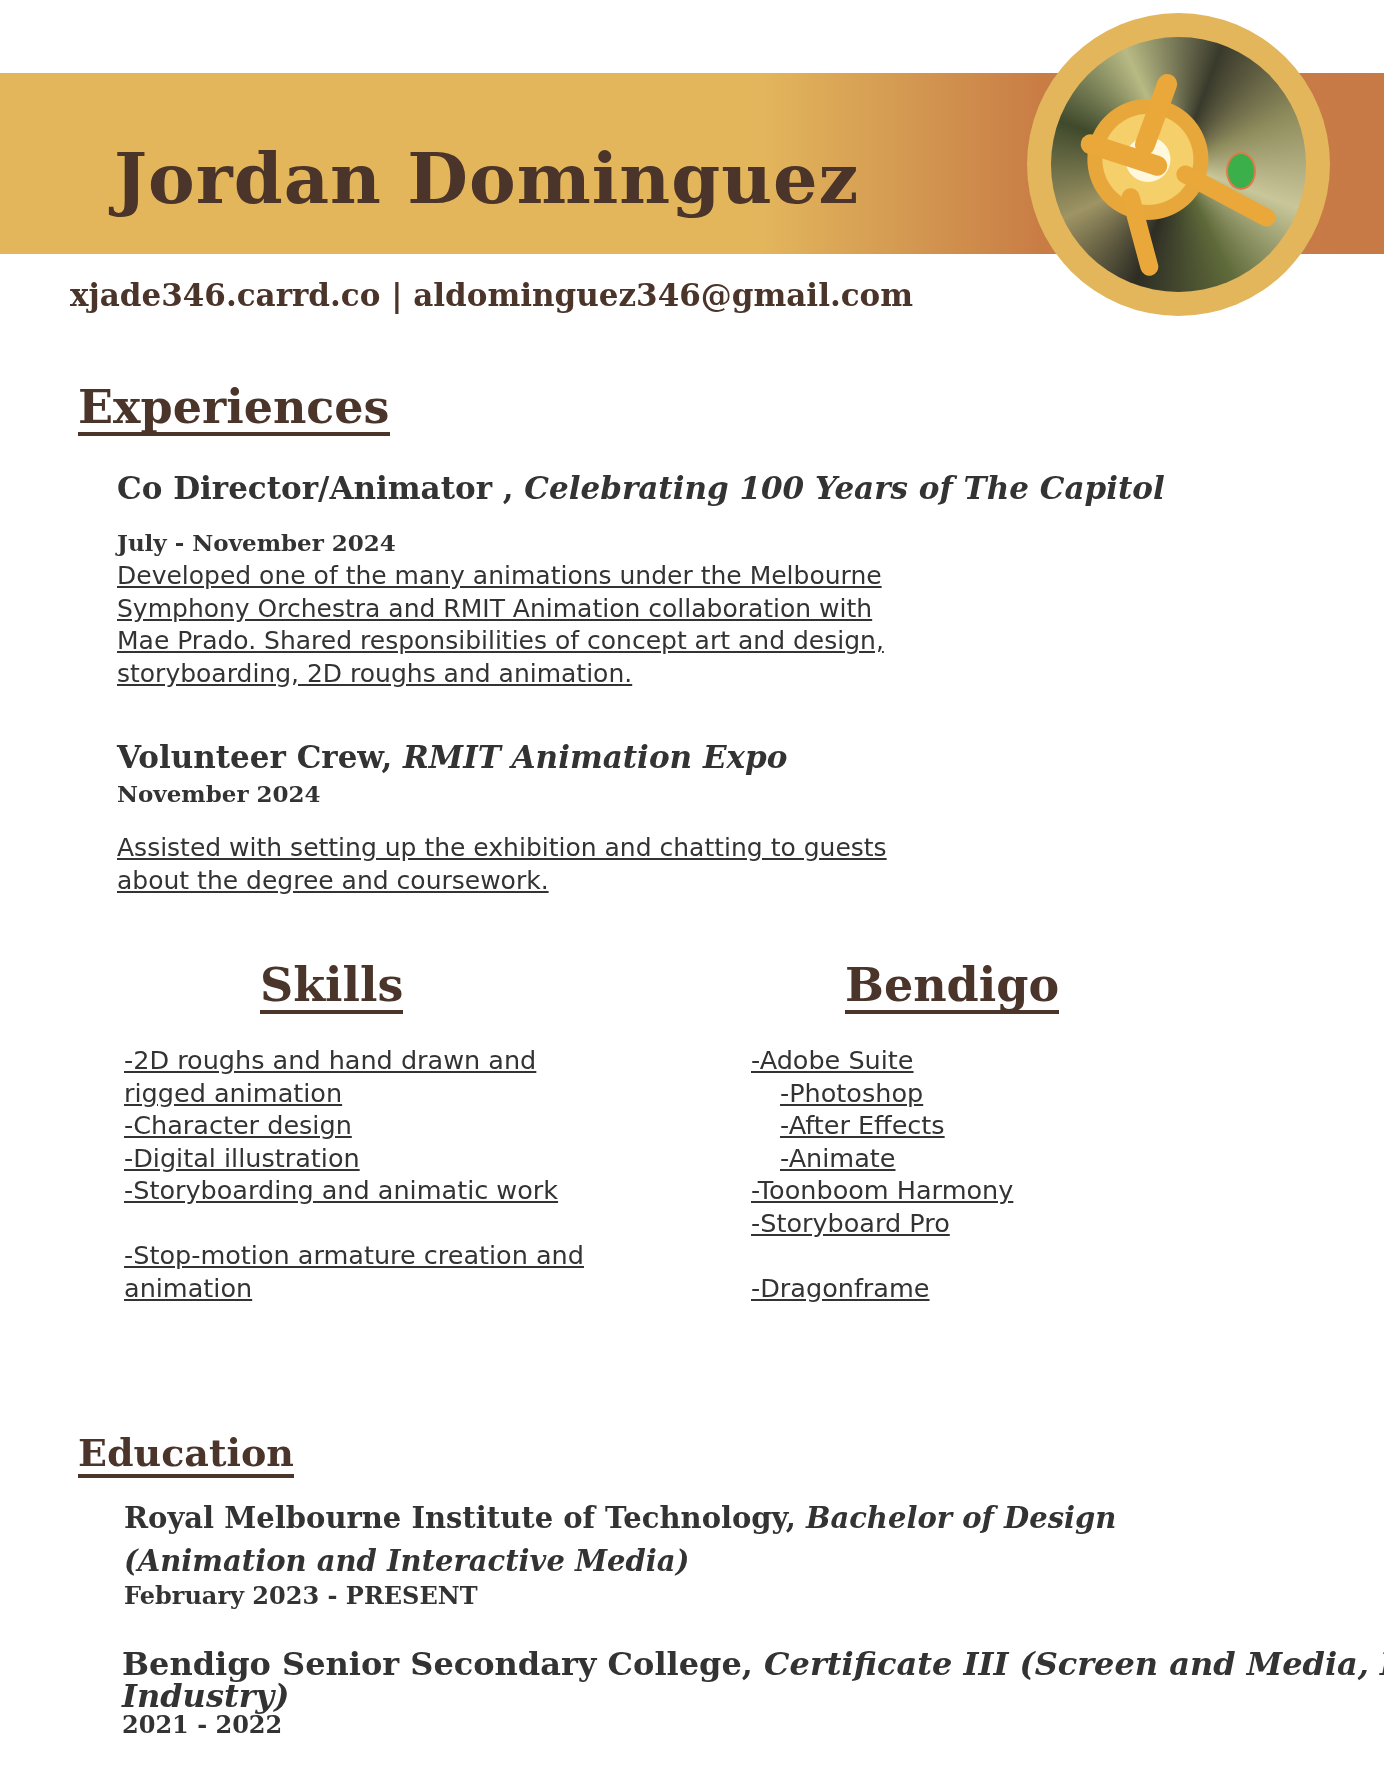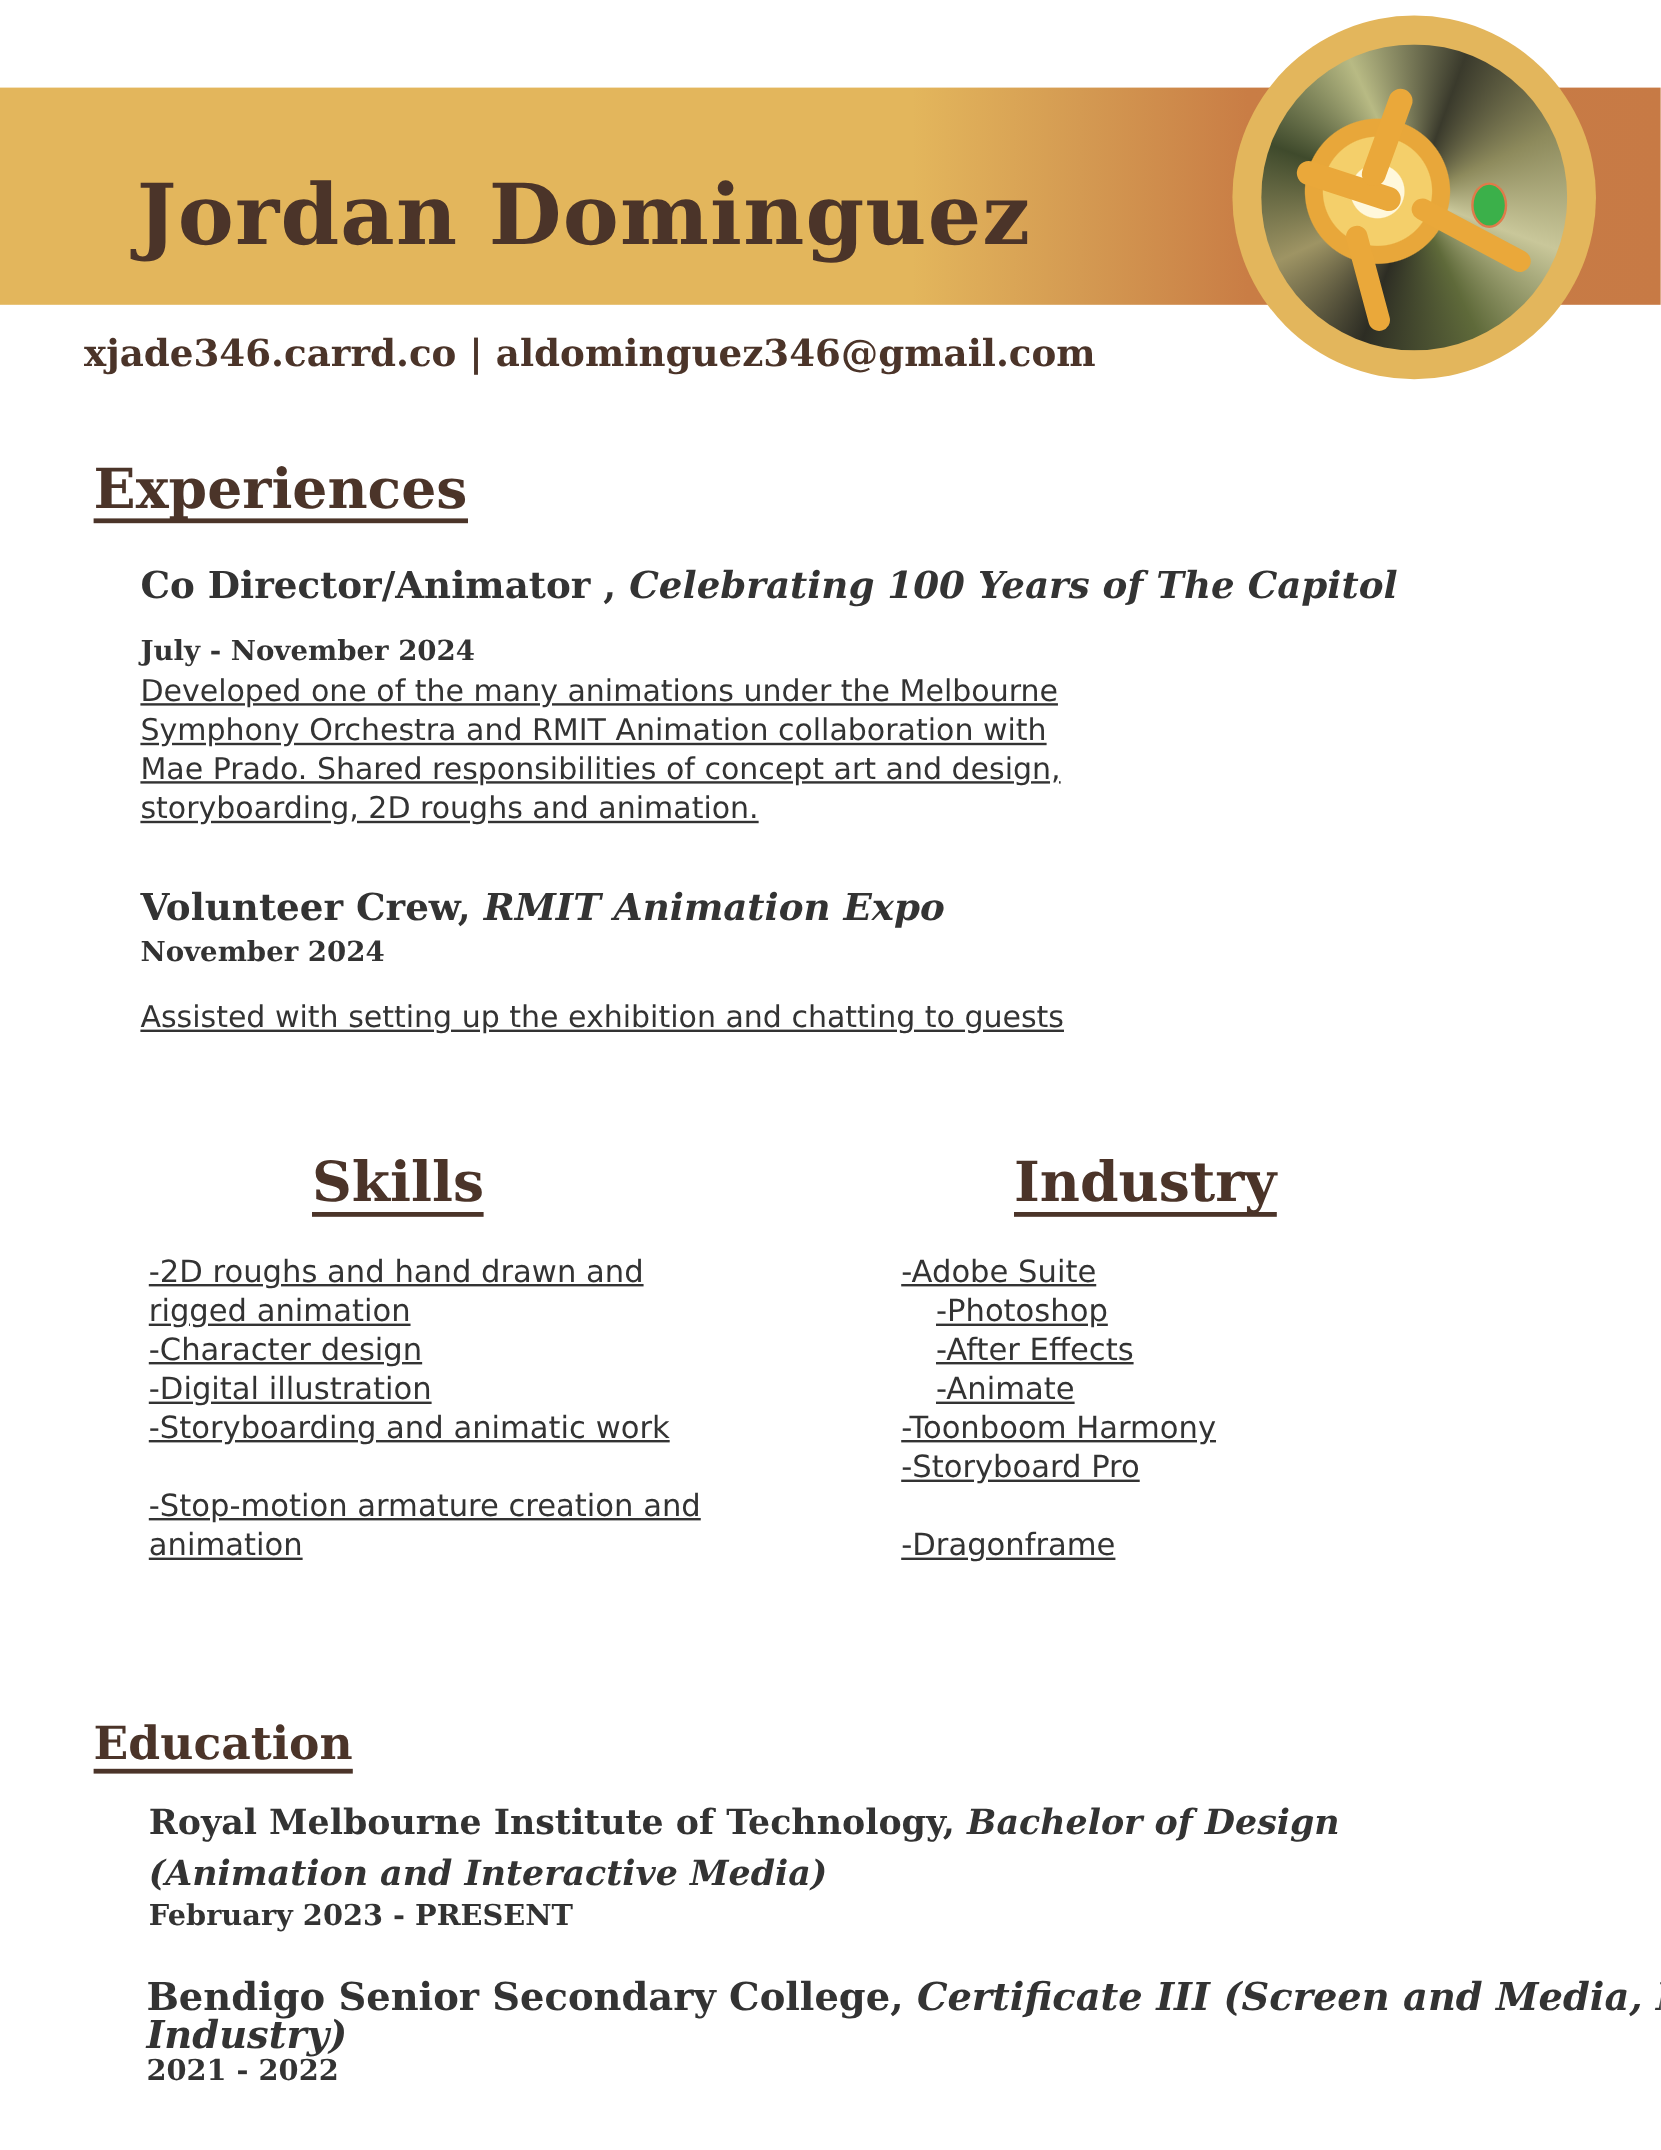--- a/index.html
+++ b/index.html
@@ -78,35 +78,36 @@
   <div>storyboarding, 2D roughs and animation.</div>
 </div>
 
 <div class="abs slab dark job-title" style="left:117px;top:742px;">
   <span>Volunteer Crew,</span>
   <span class="ital">RMIT Animation Expo</span>
 </div>
 <div class="abs slab dark job-date" style="left:117px;top:782px;">November 2024</div>
 <div class="abs sans dark desc" style="left:117px;top:832px;">
   <div>Assisted with setting up the exhibition and chatting to guests</div>
+  <div>about the degree and coursework.</div>
 </div>
 
 <div id="skills-h" class="abs slab brown section-h">Skills</div>
 <div class="abs sans dark list" style="left:124px;top:1044px;">
   <div>-2D roughs and hand drawn and</div>
   <div>rigged animation</div>
   <div>-Character design</div>
   <div>-Digital illustration</div>
   <div>-Storyboarding and animatic work</div>
   <div class="gap"></div>
   <div>-Stop-motion armature creation and</div>
   <div>animation</div>
 </div>
 
-<div id="programs-h" class="abs slab brown section-h">Industry</div>
+<div id="programs-h" class="abs slab brown section-h">Bendigo</div>
 <div class="abs sans dark list" style="left:751px;top:1044px;">
   <div>-Adobe Suite</div>
   <div class="indent">-Photoshop</div>
   <div class="indent">-After Effects</div>
   <div class="indent">-Animate</div>
   <div>-Toonboom Harmony</div>
   <div>-Storyboard Pro</div>
   <div class="gap"></div>
   <div>-Dragonframe</div>
 </div>

